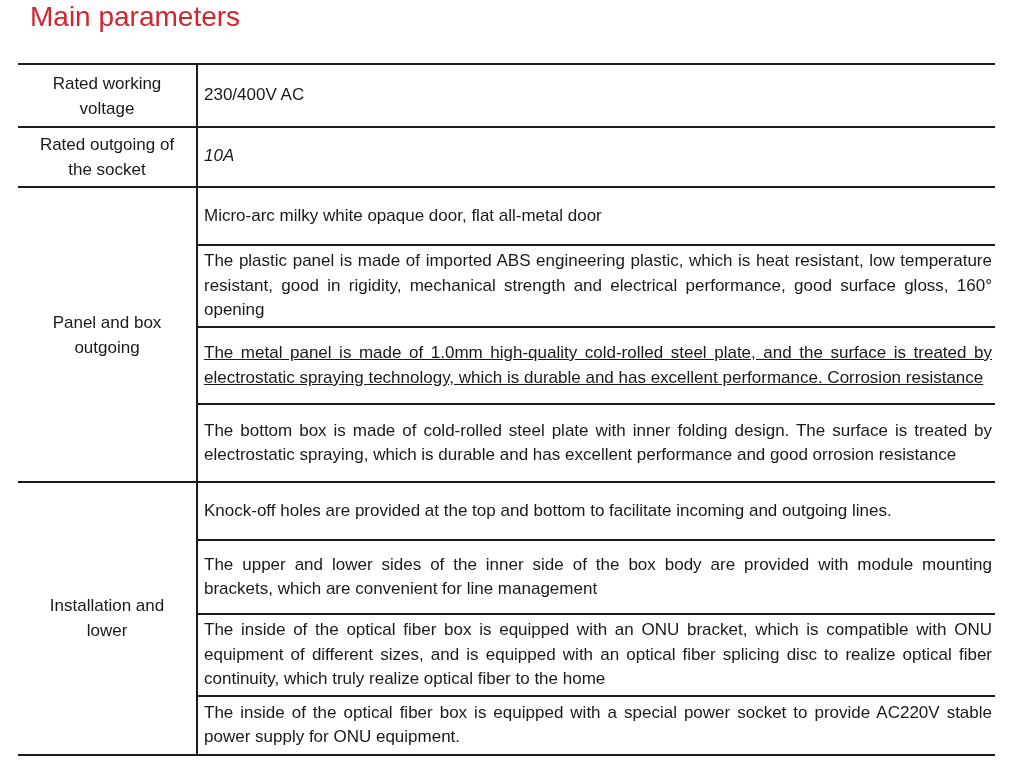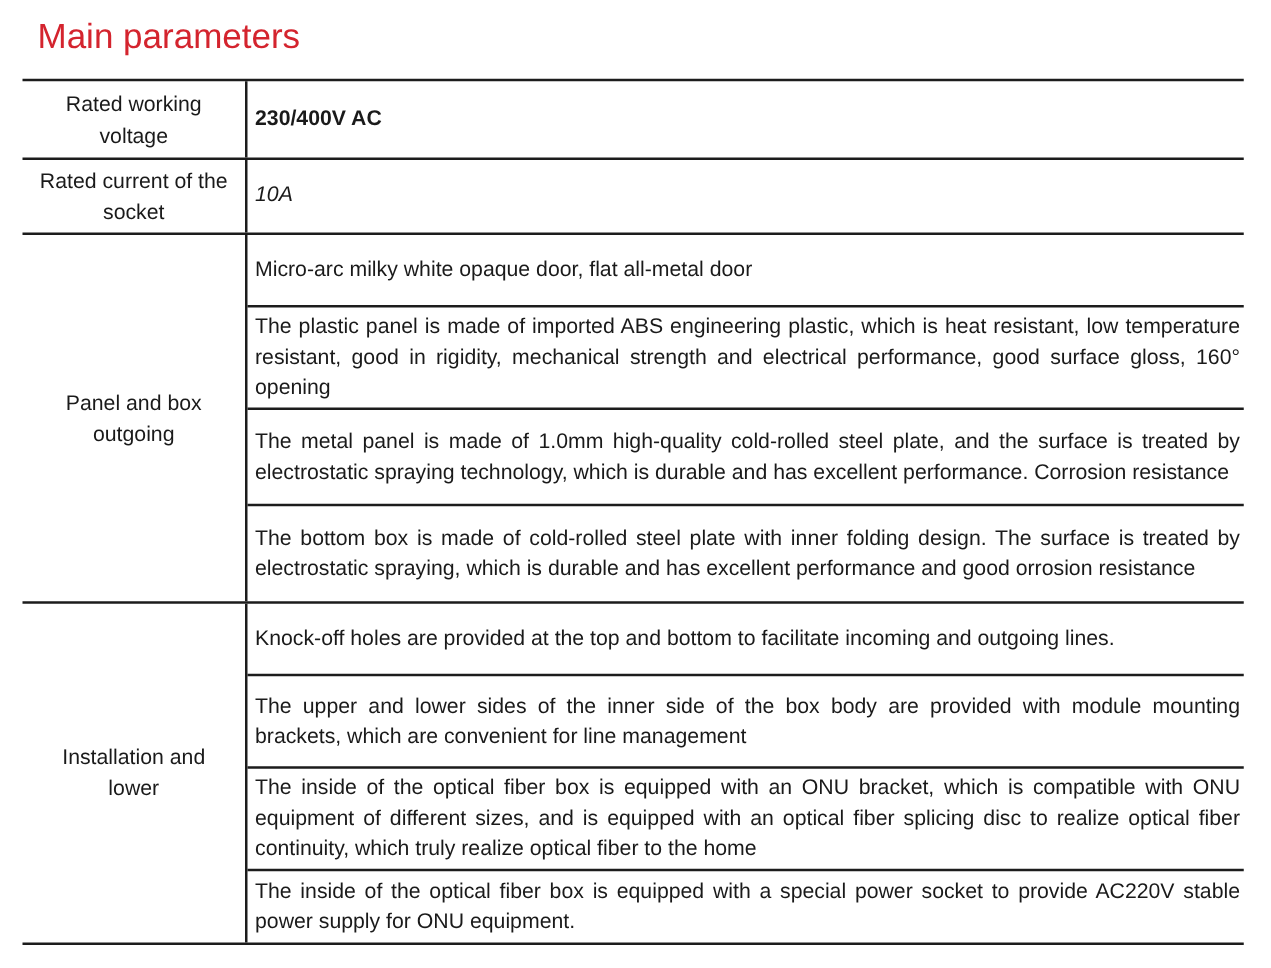--- a/index.html
+++ b/index.html
@@ -15,21 +15,21 @@
     width:1017px;
     height:774px;
     background:var(--c-bg);
     font-family:"Liberation Sans","DejaVu Sans",sans-serif;
     color:var(--c-text);
     overflow:hidden;
   }
   .page-title{
     position:absolute;
     left:30px;
-    top:12px;
+    top:0;
     font-size:28px;
     font-weight:400;
     color:var(--c-title);
     line-height:34px;
     letter-spacing:0;
   }
   .spec-table{
     position:absolute;
     left:18px;
     top:63px;
@@ -64,25 +64,25 @@
     padding:3px 3px 3px 6px;
     border-bottom:2px solid var(--c-border);
     line-height:24.5px;
   }
   .content-cell:last-child{border-bottom:none;}
   .content-cell > .cell-text{
     width:100%;
     text-align:justify;
   }
   
-  .h61{min-height:61px;font-weight:bold;}
+  .h61{min-height:61px;}
   .h57{min-height:57px;font-style:italic;}
   .p1{min-height:58px;}
   .p2{min-height:82px;}
-  .p3{min-height:77px;}
+  .p3{min-height:77px;text-decoration:underline;}
   .p4{min-height:76px;justify-content:center;}
   .i1{min-height:58px;}
   .i2{min-height:74px;}
   .i3{min-height:79px;}
   .i4{min-height:57px;}
 </style>
 </head>
 <body>
 
 <div class="page">
@@ -94,21 +94,21 @@
     <div class="section">
       <div class="label-cell">Rated working voltage</div>
       <div class="content-col">
         <div class="content-cell h61">
           <div class="cell-text">230/400V AC</div>
         </div>
       </div>
     </div>
 
     <div class="section">
-      <div class="label-cell">Rated current of the socket</div>
+      <div class="label-cell">Rated outgoing of the socket</div>
       <div class="content-col">
         <div class="content-cell h57">
           <div class="cell-text">10A</div>
         </div>
       </div>
     </div>
 
     <div class="section">
       <div class="label-cell">Panel and box outgoing</div>
       <div class="content-col">

